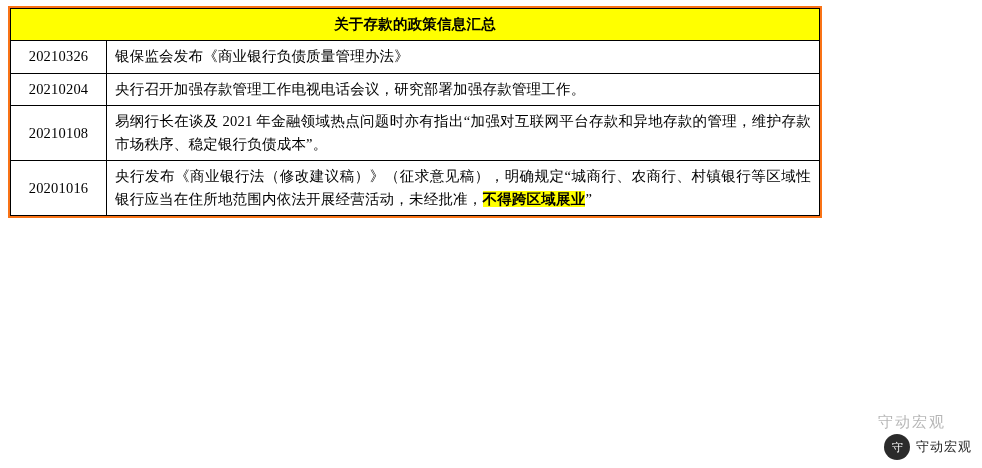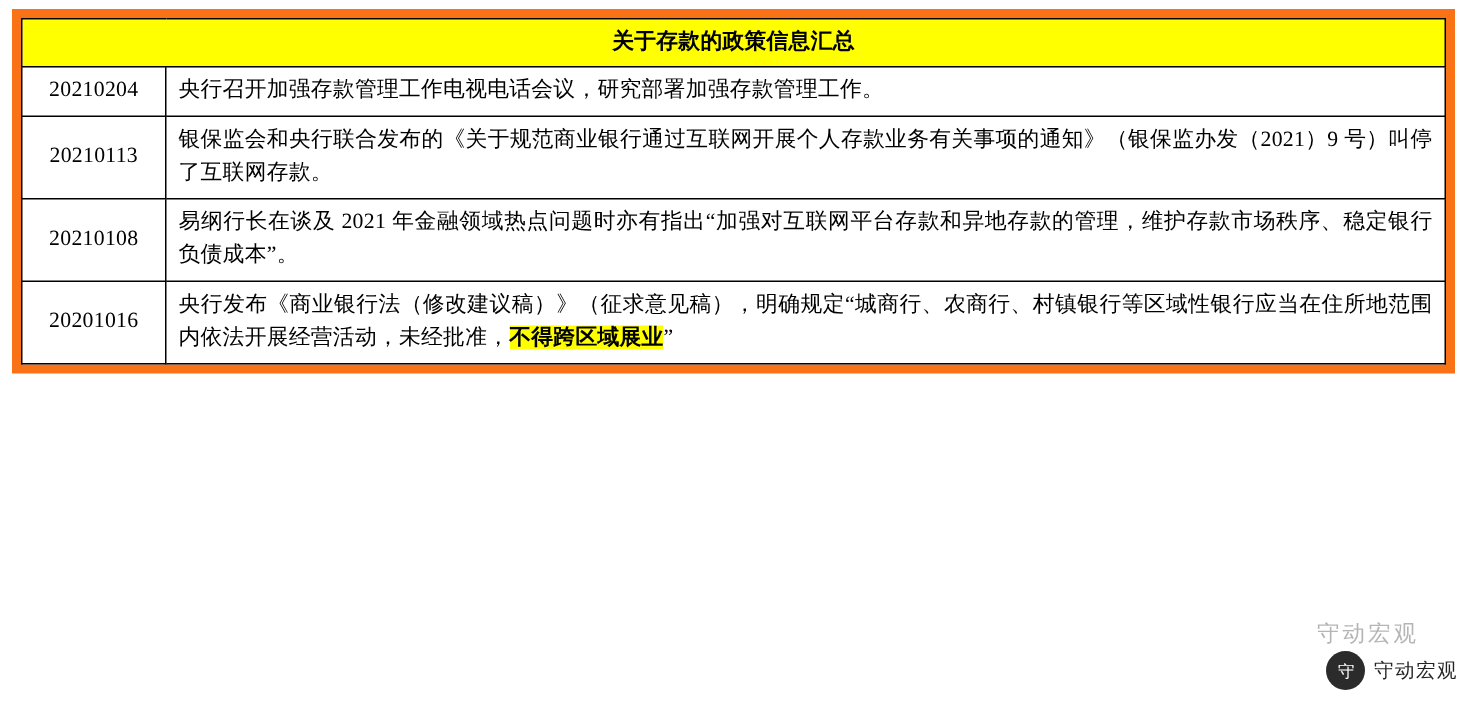--- a/index.html
+++ b/index.html
@@ -12,22 +12,22 @@
     height: 468px;
     font-family: "Liberation Serif", "DejaVu Serif", serif;
     color: #000000;
     position: relative;
     overflow: hidden;
   }
   .sheet {
     position: absolute;
     left: 8px;
     top: 6px;
-    width: 962px;
-    border: 6px solid #f97316;
+    width: 814px;
+    border: 2px solid #f97316;
     box-sizing: border-box;
   }
   table.policy {
     border-collapse: collapse;
     width: 100%;
     table-layout: fixed;
   }
   table.policy td {
     border: 1px solid #000000;
     padding: 4px 8px 5px 8px;
@@ -109,32 +109,32 @@
     <colgroup>
       <col style="width:96px">
       <col>
     </colgroup>
     <tbody>
       <tr>
         <td class="title-cell" colspan="2">关于存款的政策信息汇总</td>
       </tr>
 
 
+      <tr>
+        <td class="date-cell">20210326</td>
+        <td class="text-cell">银保监会发布《商业银行负债质量管理办法》</td>
+      </tr>
 
 
 
       <tr>
         <td class="date-cell">20210204</td>
         <td class="text-cell">央行召开加强存款管理工作电视电话会议，研究部署加强存款管理工作。</td>
       </tr>
 
-      <tr>
-        <td class="date-cell">20210113</td>
-        <td class="text-cell">银保监会和央行联合发布的《关于规范商业银行通过互联网开展个人存款业务有关事项的通知》（银保监办发（2021）9 号）叫停了互联网存款。</td>
-      </tr>
 
       <tr>
         <td class="date-cell">20210108</td>
         <td class="text-cell">易纲行长在谈及 2021 年金融领域热点问题时亦有指出“加强对互联网平台存款和异地存款的管理，维护存款市场秩序、稳定银行负债成本”。</td>
       </tr>
 
       <tr>
         <td class="date-cell">20201016</td>
         <td class="text-cell">
           <span>央行发布《商业银行法（修改建议稿）》（征求意见稿），明确规定“城商行、农商行、村镇银行等区域性银行应当在住所地范围内依法开展经营活动，未经批准，</span><span class="hl">不得跨区域展业</span><span>”</span>

